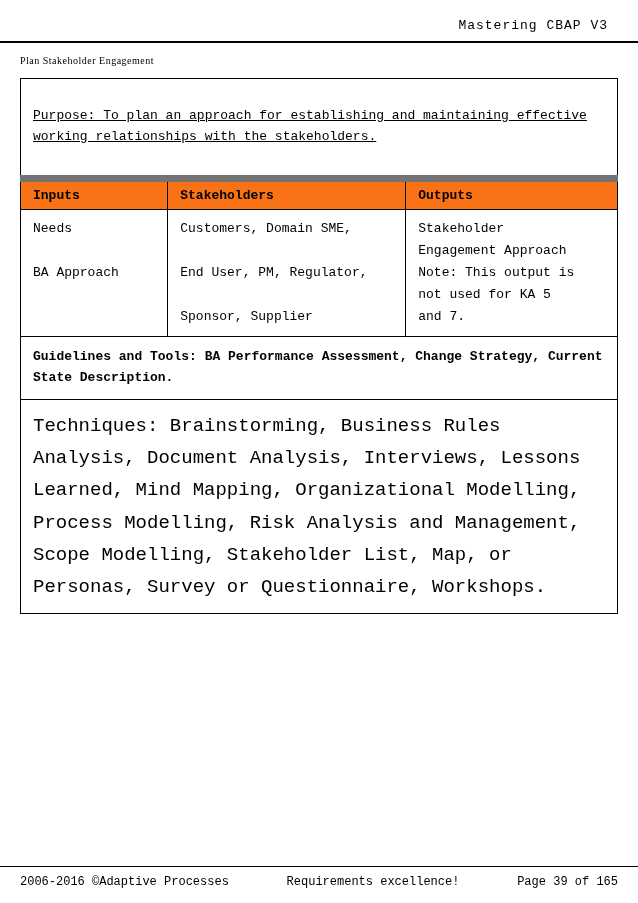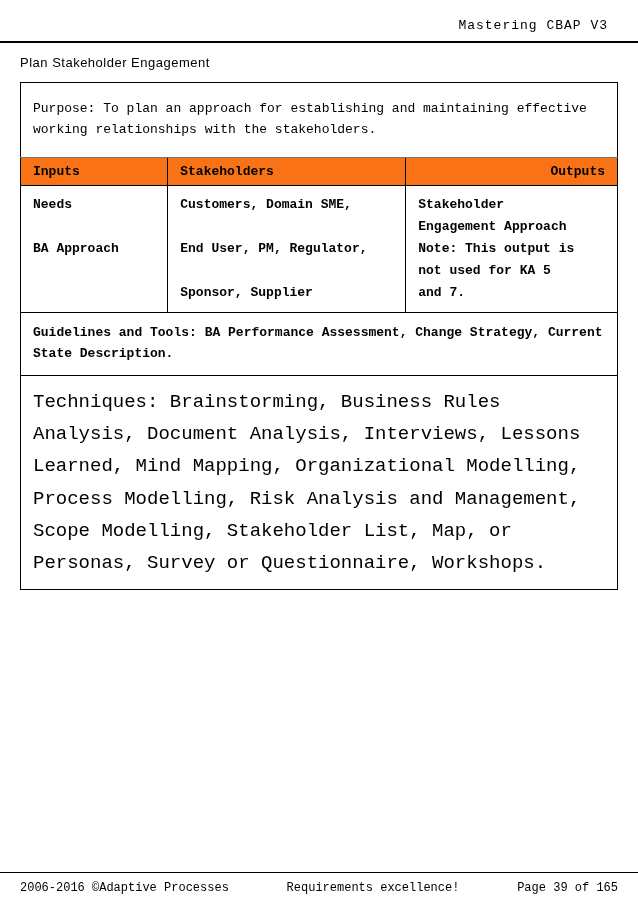--- a/index.html
+++ b/index.html
@@ -26,65 +26,64 @@
     }
 
     .header-title {
       font-family: 'Courier New', Courier, monospace;
       font-size: 13px;
       letter-spacing: 1px;
     }
 
     .section-title {
       padding: 12px 30px 12px 20px;
-      font-family: Liberation Sans, sans-serif;
-      font-size: 13px;
+      font-family: Liberation Serif, serif;
+      font-size: 10px;
       letter-spacing: 0.5px;
     }
 
     .main-content {
       padding: 0 20px;
     }
 
     .content-table {
       width: 100%;
       border-collapse: collapse;
       border: 1px solid #000000;
     }
 
     .purpose-row td {
-      padding: 16px 12px;
-      border-bottom: 1px solid #737373;
+      padding: 27px 12px;
+      border-bottom: 7px solid #737373;
       vertical-align: top;
       font-size: 13px;
       line-height: 1.6;
+      text-decoration: underline;
     }
 
     .header-row td {
       padding: 6px 12px;
       background-color: #f97316;
       border-bottom: 1px solid #000000;
       border-right: 1px solid #000000;
       font-weight: bold;
       font-size: 13px;
     }
 
     .header-row td:last-child {
       border-right: none;
-      text-align: right;
     }
 
     .data-row td {
       padding: 8px 12px;
       border-bottom: 1px solid #000000;
       border-right: 1px solid #000000;
       vertical-align: top;
       font-size: 13px;
       line-height: 1.7;
-      font-weight: bold;
     }
 
     .data-row td:last-child {
       border-right: none;
     }
 
     .guidelines-row td {
       padding: 10px 12px;
       border-bottom: 1px solid #000000;
       font-size: 13px;
@@ -93,24 +92,24 @@
     }
 
     .techniques-row td {
       padding: 10px 12px;
       font-size: 19px;
       line-height: 1.7;
     }
 
     .page-footer {
       position: absolute;
-      bottom: 8px;
+      bottom: 2px;
       left: 0;
       right: 0;
-      padding: 0 20px;
+      padding: 12px 20px;
       border-top: 1px solid #000000;
       padding-top: 8px;
       display: flex;
       justify-content: space-between;
       font-family: 'Courier New', Courier, monospace;
       font-size: 12px;
     }
   </style>
 </head>
 <body>

